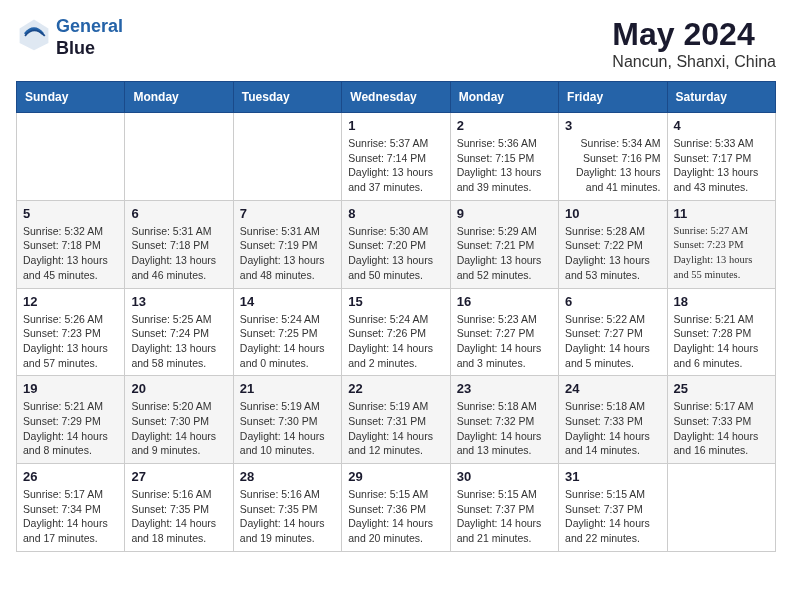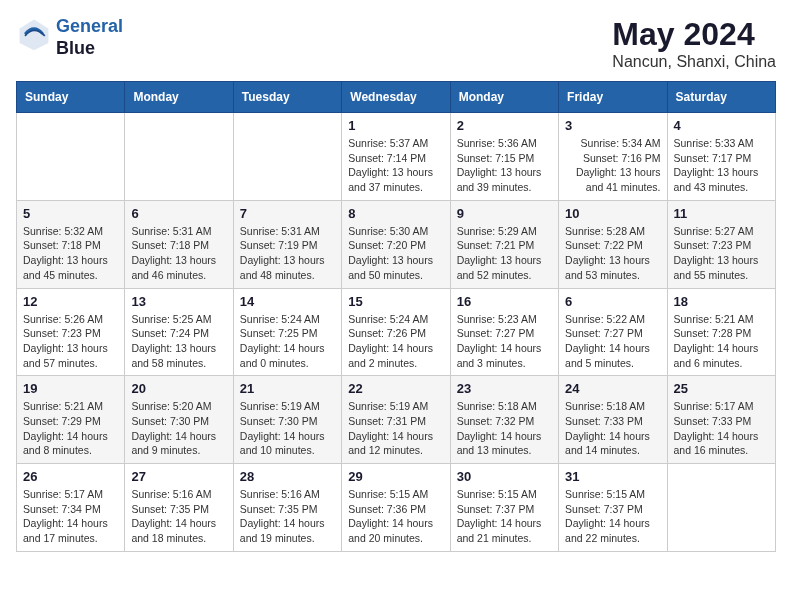--- a/index.html
+++ b/index.html
@@ -192,21 +192,21 @@
         </td>
         <td>
           <div class="day-number">10</div>
           <div class="day-info" style="white-space: pre-line;">Sunrise: 5:28 AM
 Sunset: 7:22 PM
 Daylight: 13 hours
 and 53 minutes.</div>
         </td>
         <td>
           <div class="day-number">11</div>
-          <div class="day-info" style="white-space: pre-line;">Sunrise: 5:27 AM
+          <div class="day-info" style="white-space: pre-line; font-family: Liberation Serif, serif;">Sunrise: 5:27 AM
 Sunset: 7:23 PM
 Daylight: 13 hours
 and 55 minutes.</div>
         </td>
       </tr>
       <tr>
         <td>
           <div class="day-number">12</div>
           <div class="day-info" style="white-space: pre-line;">Sunrise: 5:26 AM
 Sunset: 7:23 PM

